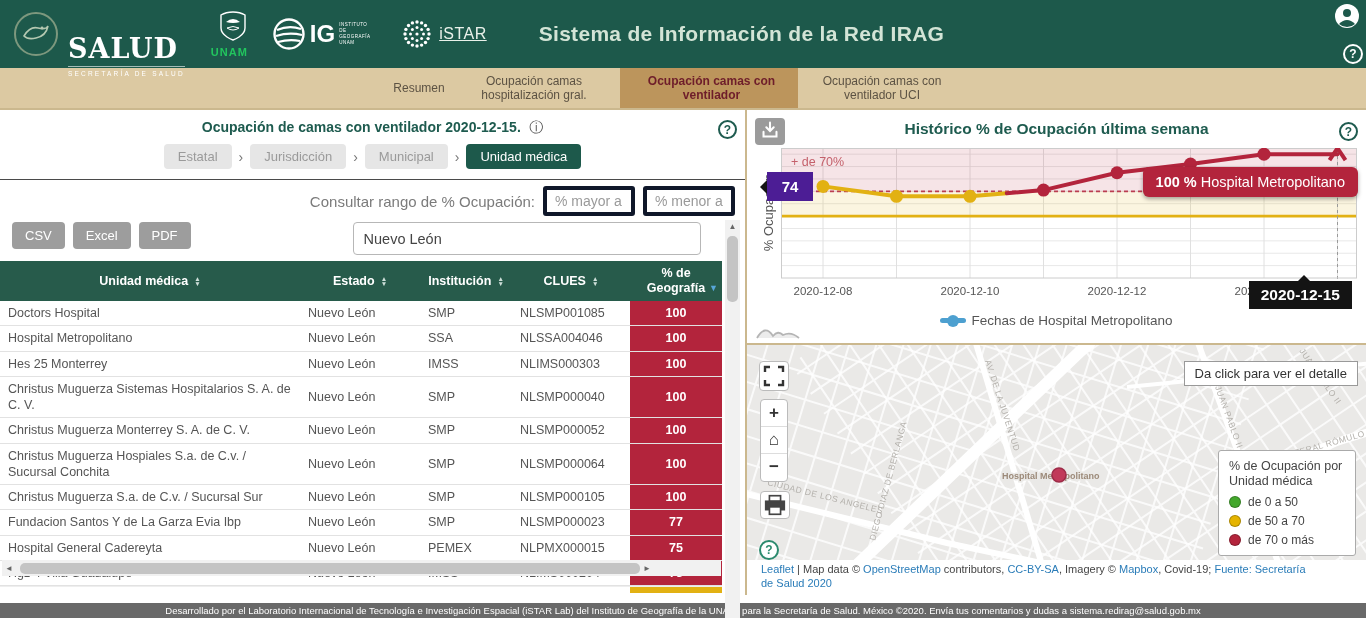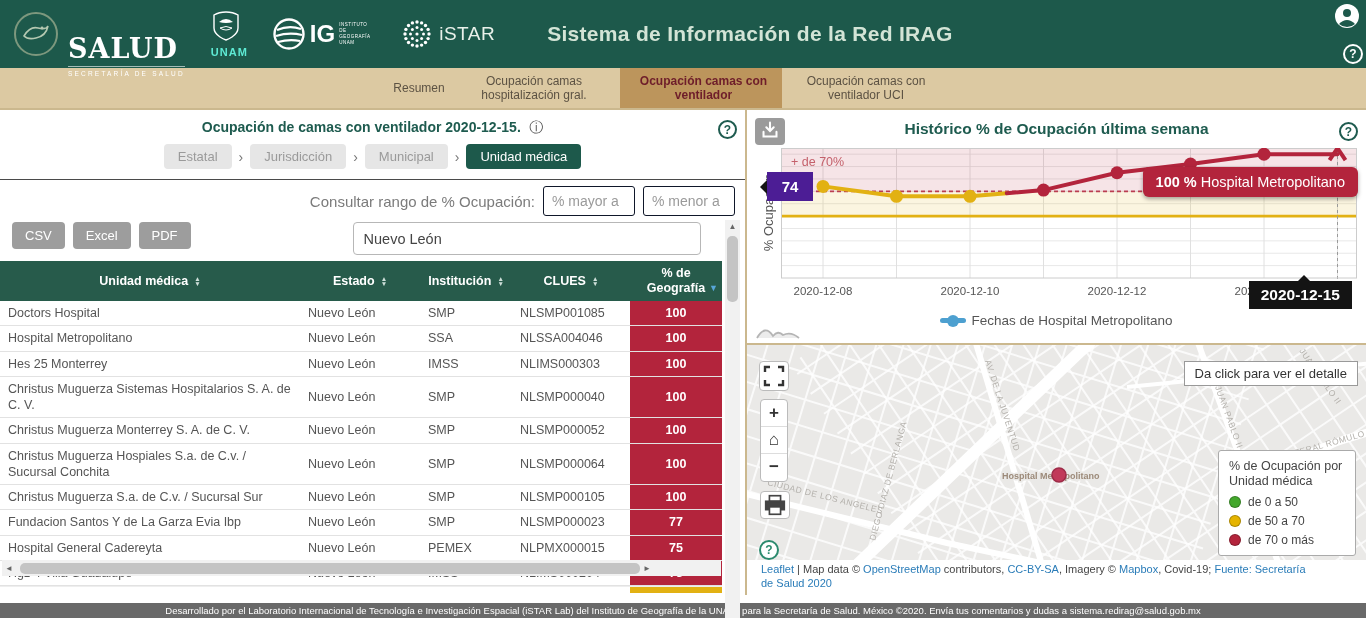--- a/index.html
+++ b/index.html
@@ -7,30 +7,30 @@
     font-family:"Liberation Sans", sans-serif; }
 
   
   .hdr { height:68px; background:#1d594b; display:flex; align-items:center; position:relative; }
   .hdr-eagle { width:44px; height:44px; margin-left:14px; border-radius:50%;
     border:2px solid #8ea387; position:relative; flex:0 0 auto; opacity:.85; }
   .hdr-eagle svg { position:absolute; inset:4px; }
   .salud-block { margin-left:10px; color:#fff; }
   .salud-title { font-family:"DejaVu Serif", serif; font-weight:bold; font-size:27px; letter-spacing:1px; line-height:1;margin-top:44px; }
   .salud-sub { font-size:6.5px; letter-spacing:2.2px; margin-top:4px; border-top:1px solid rgba(255,255,255,.6); padding-top:3px; }
-  .unam-block { margin-left:26px; text-align:left; color:#5eead4; }
+  .unam-block { margin-left:26px; text-align:right; color:#22c55e; }
   .unam-crest { width:30px; height:32px; margin:0 auto; }
   .unam-label { font-size:11px; font-weight:bold; letter-spacing:1px; }
   .ig-block { margin-left:24px; display:flex; align-items:center; color:#fff; }
   .ig-globe { width:34px; height:34px; }
   .ig-label { font-size:24px; font-weight:bold; margin-left:4px; line-height:1; }
   .ig-sub { font-size:4.5px; margin-left:4px; line-height:1.3; letter-spacing:.5px; width:36px; }
   .istar-block { margin-left:26px; display:flex; align-items:center; color:#e9f1ea; }
   .istar-globe { width:32px; height:32px; }
-  .istar-label { font-size:19px; margin-left:6px; letter-spacing:.5px; }
+  .istar-label { font-size:16px; margin-left:6px; letter-spacing:.5px;text-decoration:underline; }
   .app-title { margin-left:52px; font-size:21px; font-weight:bold; color:#d3e4d6; letter-spacing:.3px; }
   .user-ic { position:absolute; right:6px; top:3px; width:26px; height:26px; }
   .hdr-help { position:absolute; right:3px; top:44px; width:20px; height:20px; border:2px solid #fff;
     border-radius:50%; color:#fff; font-size:12px; font-weight:bold; text-align:center; line-height:17px; }
 
   
   .tabbar { height:42px; background:#dcc9a2; display:flex; padding-left:390px; border-bottom:2px solid #cbb88e; }
   .tab { height:100%; display:flex; align-items:center; justify-content:center; text-align:center;
     font-size:12px; line-height:1.2; color:#5c5243; padding:2px 10px; cursor:pointer; }
   .tab.active { background:#bc955c; color:#6e1d2a; font-weight:bold; }
@@ -46,21 +46,21 @@
   .lp-info { font-size:14px; color:#4a4a4a; font-weight:normal; margin-left:4px; }
   .lp-help { position:absolute; right:8px; top:2px; width:19px; height:19px; border:2px solid #1e5b4f;
     border-radius:50%; color:#1e5b4f; font-size:12px; font-weight:bold; text-align:center; line-height:16px; }
   .crumbs { display:flex; justify-content:center; align-items:center; gap:7px; margin-top:7px; }
   .crumb { background:#e6e6e6; color:#9a9a9a; font-size:13px; padding:5px 14px; border-radius:4px; cursor:pointer; }
   .crumb.active { background:#1d594b; color:#fff; }
   .crumb-sep { color:#777; font-size:14px; }
   .lp-divider { border:none; border-top:1px solid #4a4a4a; margin-top:10px; }
   .rangerow { display:flex; justify-content:flex-end; align-items:center; gap:8px; padding:6px 10px 0 0; }
   .rangelabel { color:#7b7b7b; font-size:15px; }
-  .rangeinput { width:92px; height:30px; border:1px solid #0f172a; border-radius:3px; font-size:14px;
+  .rangeinput { width:92px; height:30px; border:4px solid #0f172a; border-radius:3px; font-size:14px;
     padding:0 8px; color:#444; font-family:"Liberation Sans",sans-serif; }
   .rangeinput::placeholder { color:#9a9a9a; }
   .toolrow { display:flex; align-items:flex-start; margin-top:6px; padding:0 0 0 12px; }
   .expbtn { background:#9d9d9d; color:#fff; border:none; font-size:13px; padding:6px 13px;
     border-radius:4px; margin-right:8px; cursor:pointer; font-family:"Liberation Sans",sans-serif; }
   .searchbox { margin-left:154px; width:348px; height:33px; border:1px solid #b7b7b7; border-radius:4px;
     font-size:14.5px; padding:0 10px; color:#444; font-family:"Liberation Sans",sans-serif; }
 
   table.grid { border-collapse:collapse; table-layout:fixed; width:722px; margin:6px 0 0 0; }
   .grid th { background:#275b4b; color:#fff; font-size:12.5px; font-weight:bold; padding:5px 4px;
@@ -209,21 +209,21 @@
     <circle cx="13" cy="13" r="12" fill="#fff"></circle>
     <circle cx="13" cy="10" r="4" fill="#1d594b"></circle>
     <path d="M5 21 Q13 13 21 21 A12 12 0 0 1 5 21 Z" fill="#1d594b"></path>
   </svg>
   <div class="hdr-help">?</div>
 </div>
 
 <div class="tabbar" id="tabbar">
     <div class="tab" style="width: 58px;">Resumen</div>
     <div class="tab" style="width: 172px;">Ocupación camas hospitalización gral.</div>
-    <div class="tab active" style="width: 162px; padding-left: 15px;">Ocupación camas con ventilador</div>
+    <div class="tab active" style="width: 178px; padding-left: 15px;">Ocupación camas con ventilador</div>
     <div class="tab" style="width: 168px;">Ocupación camas con ventilador UCI</div>
   </div>
 
 <div class="content">
 
   <div class="lpanel">
     <div class="lp-titlerow">
       <span class="lp-title">Ocupación de camas con ventilador 2020-12-15.</span>
       <span class="lp-info">ⓘ</span>
       <div class="lp-help">?</div>

